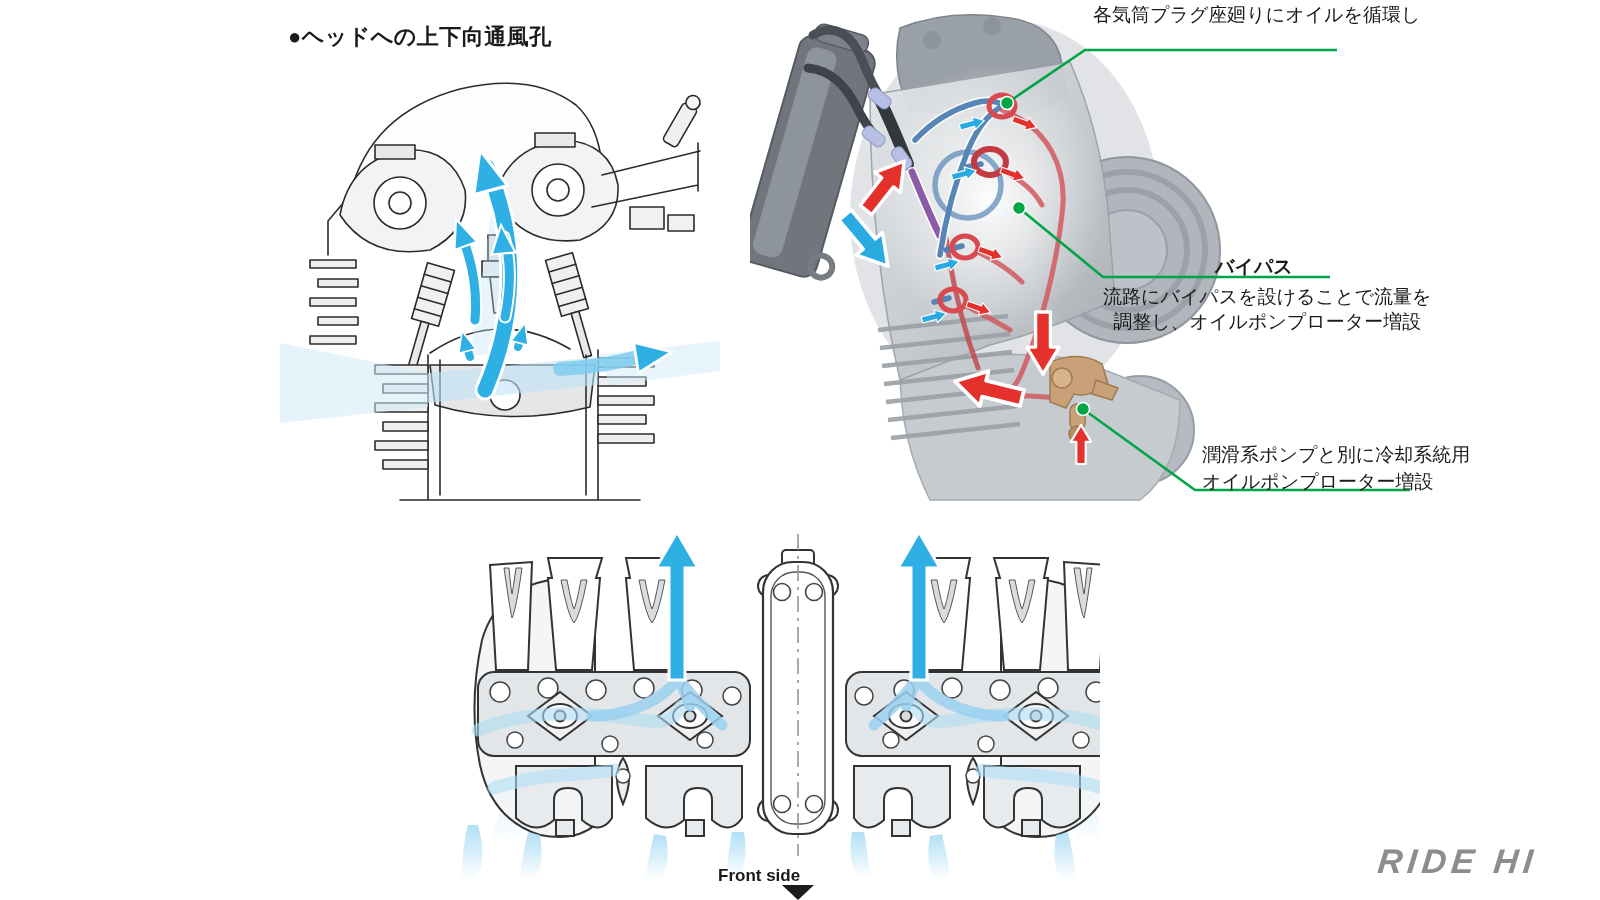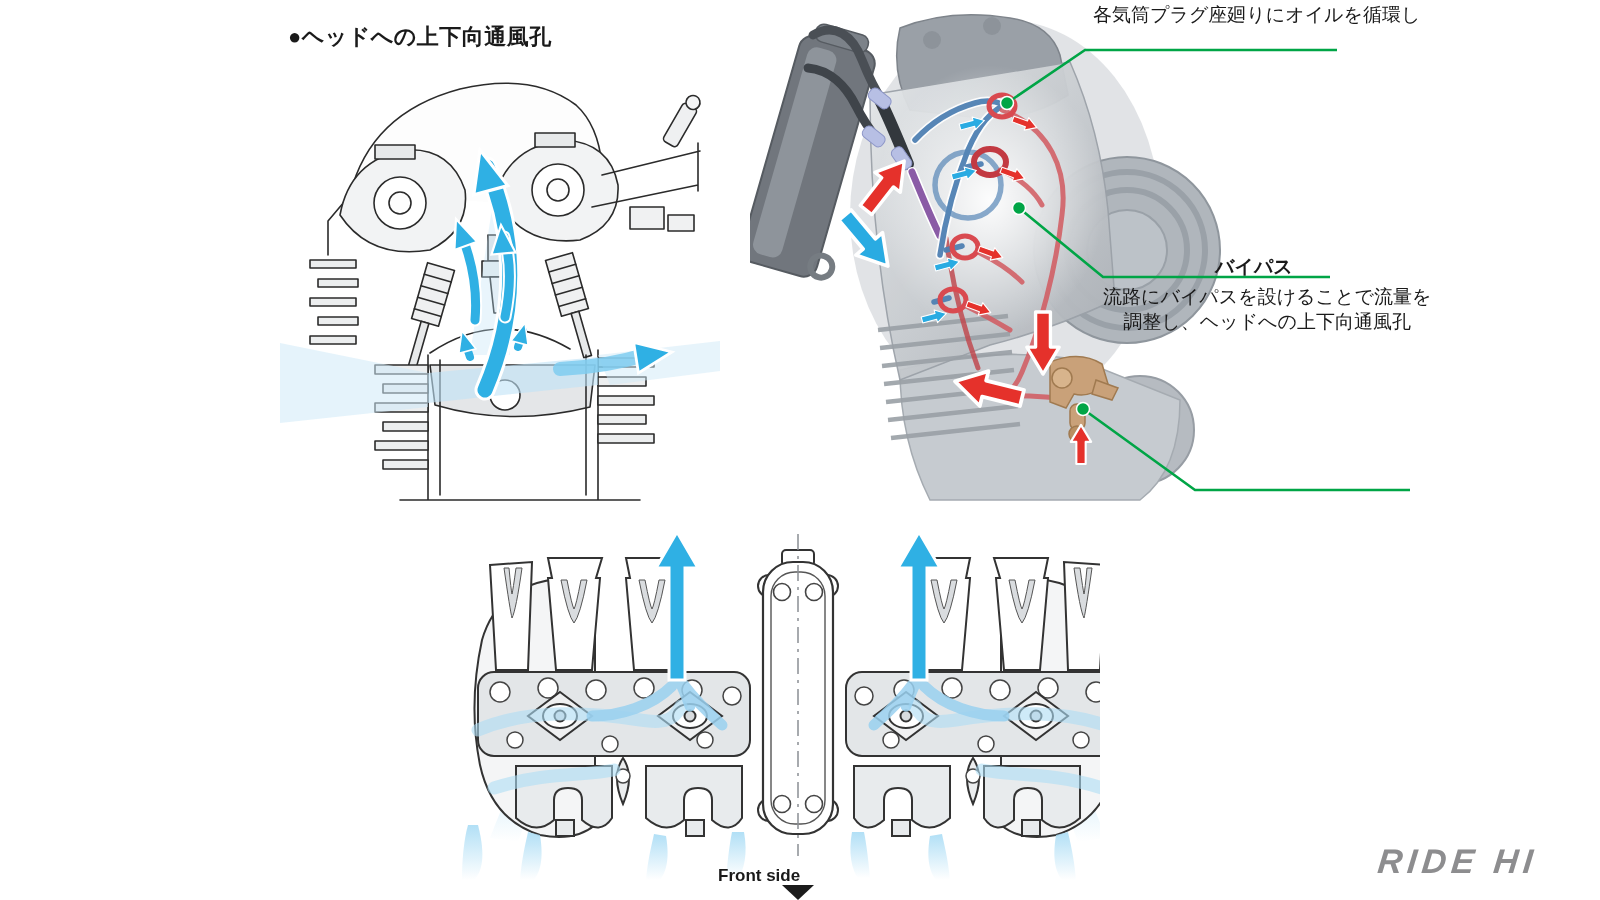--- a/index.html
+++ b/index.html
@@ -239,21 +239,25 @@
       <circle cx="333" cy="409" r="6.5" fill="#00a546" stroke="#ffffff" stroke-width="1.5"></circle>
     </g>
   </svg>
 
   <div class="abs callout" style="left:1093px;top:3px;">
     <span>各気筒プラグ座廻りにオイルを循環し</span>
   </div>
   <div class="abs callout-title" style="left:1176px;top:254px;margin-left:39px;">バイパス</div>
   <div class="abs callout" style="left:1103px;top:284px;line-height:25px;text-align:center;">
     <span>流路にバイパスを設けることで流量を</span>
-    <span>調整し、ヘッドへの上下向通風孔</span>
+    <span>調整し、オイルポンプローター増設</span>
+  </div>
+  <div class="abs callout" style="left:1202px;top:441px;line-height:27px;">
+    <span>潤滑系ポンプと別に冷却系統用</span>
+    <span>オイルポンプローター増設</span>
   </div>
 
 
   <svg class="abs" style="left:460px;top:520px;" width="640" height="360" viewBox="0 0 640 360">
     <defs>
       <linearGradient id="plume" x1="0" y1="0" x2="0" y2="1">
         <stop offset="0" stop-color="#a9dcf5" stop-opacity="0.9"></stop>
         <stop offset="1" stop-color="#a9dcf5" stop-opacity="0"></stop>
       </linearGradient>
       <path id="ah2" d="M0,0 L-24,-10 L-24,10 Z"></path>

